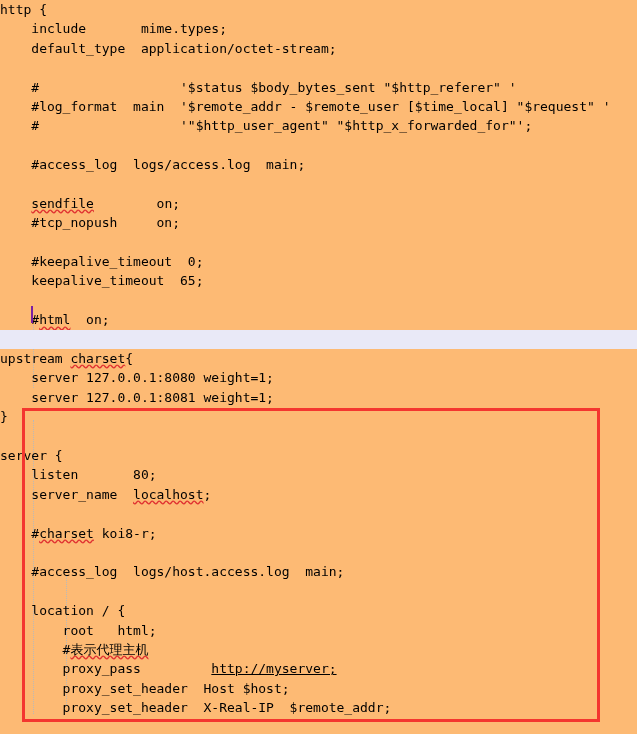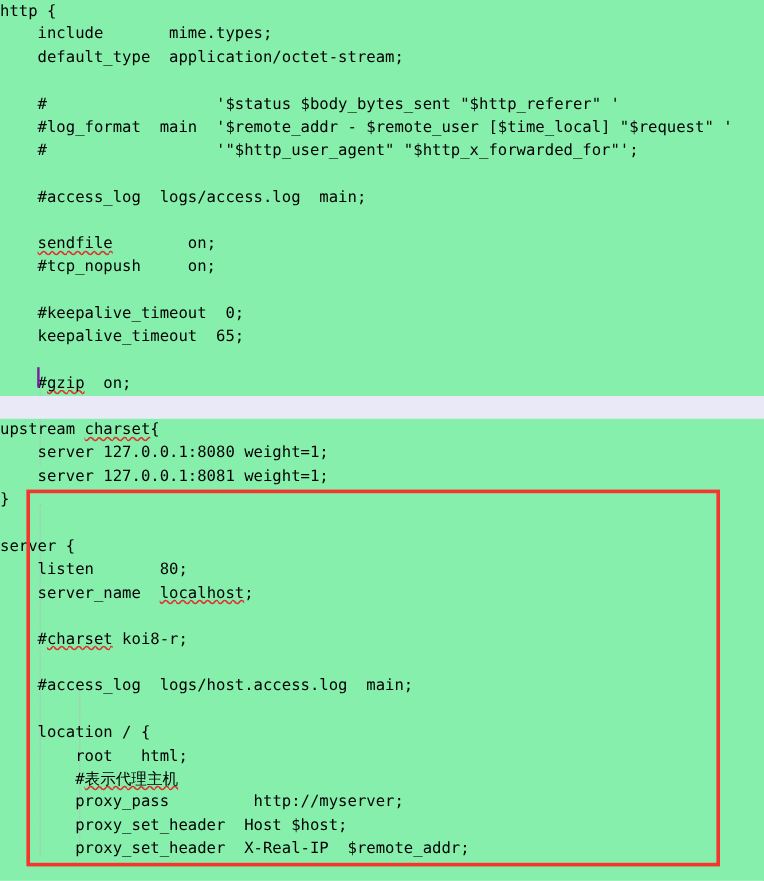--- a/index.html
+++ b/index.html
@@ -12,21 +12,21 @@
     width: 637px;
     height: 734px;
     overflow: hidden;
     font-family: "DejaVu Sans Mono", "Liberation Mono", monospace;
   }
 
   #editor {
     position: relative;
     width: 637px;
     height: 734px;
-    background: #86efac;
+    background: #fdba74;
   }
 
   
   .code {
     position: absolute;
     left: 0;
     top: 0;
     width: 637px;
     margin: 0;
     padding: 0;
@@ -49,20 +49,21 @@
 
   
   .sq {
     text-decoration: underline wavy #e03030;
     text-decoration-skip-ink: none;
     -webkit-text-decoration: underline wavy #e03030;
   }
 
   
   .lnk {
+    text-decoration: underline;
     text-decoration-thickness: 1px;
     color: #000000;
   }
 
   
   #caret {
     position: absolute;
     left: 31px;
     top: 306px;
     width: 2px;
@@ -126,21 +127,21 @@
     <div class="line"><span>    #tcp_nopush     on;</span></div>
 
     <div class="line"><span> </span></div>
 
     <div class="line"><span>    #keepalive_timeout  0;</span></div>
 
     <div class="line"><span>    keepalive_timeout  65;</span></div>
 
     <div class="line"><span> </span></div>
 
-    <div class="line"><span>    #</span><span class="sq">gzip</span><span>  on;</span></div>
+    <div class="line"><span>    #</span><span class="sq">html</span><span>  on;</span></div>
 
     <div class="line current"><span> </span></div>
 
     <div class="line"><span>upstream </span><span class="sq">charset</span><span>{</span></div>
 
     <div class="line"><span>    server 127.0.0.1:8080 weight=1;</span></div>
 
     <div class="line"><span>    server 127.0.0.1:8081 weight=1;</span></div>
 
     <div class="line"><span>}</span></div>

